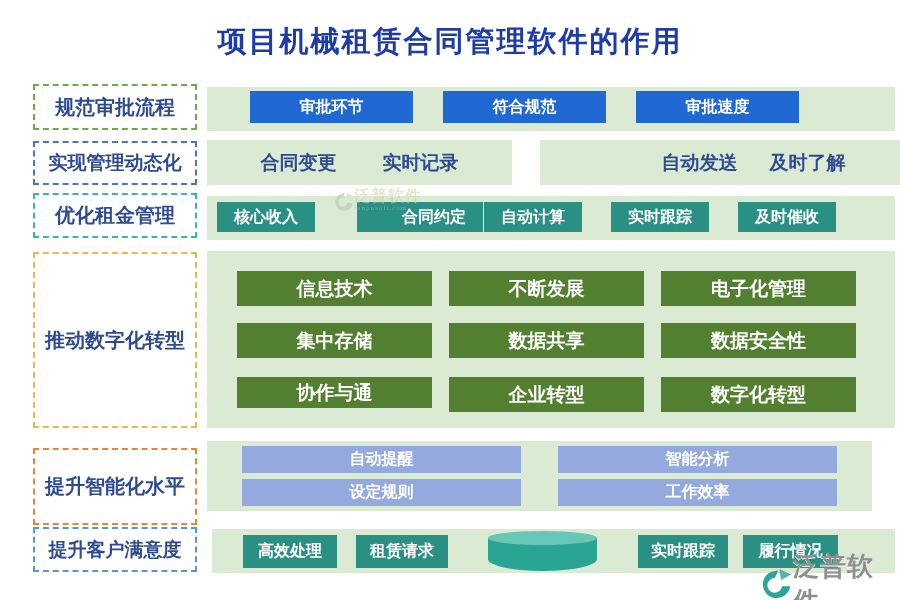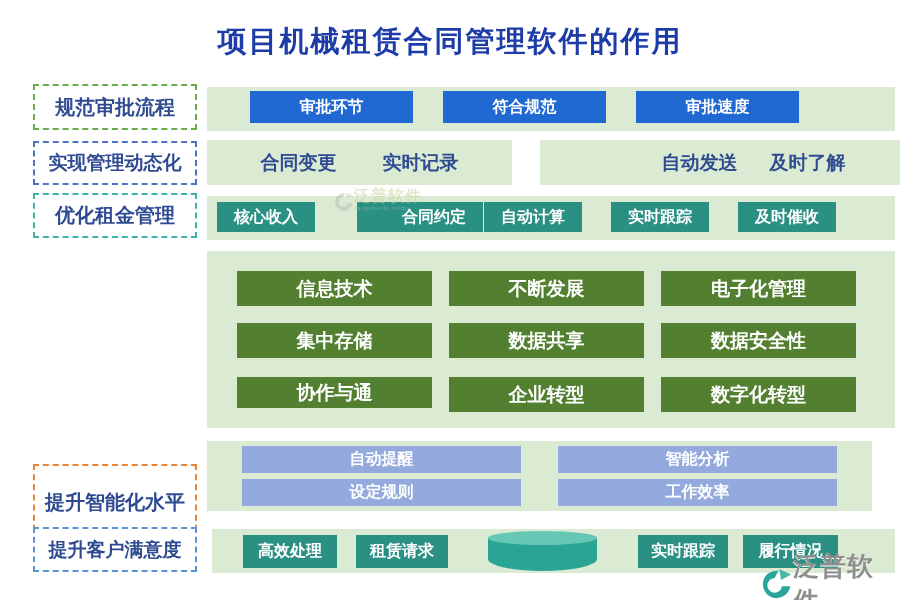--- a/index.html
+++ b/index.html
@@ -7,21 +7,21 @@
          font-family:"Liberation Serif","DejaVu Serif",serif;}
   .title{position:absolute;top:22px;left:0;right:0;text-align:center;
          font-size:29px;font-weight:bold;color:#1d3ca7;letter-spacing:2px;}
   .side{position:absolute;left:33px;width:164px;border:2px dashed #999;box-sizing:border-box;
         display:flex;align-items:center;justify-content:center;background:#fff;
         color:#2e4b91;font-weight:bold;font-size:20px;white-space:nowrap;}
   .side1{top:84px;height:46px;border-color:#6aab4a;}
   .side2{top:141px;height:44px;border-color:#4e73c4;font-size:19px;}
   .side3{top:193px;height:45px;border-color:#3db3ac;}
   .side4{top:252px;height:176px;border-color:#e9ba4a;}
-  .side5{top:464px;height:77px;border-color:#ea8435;justify-content:center;}
+  .side5{top:448px;height:77px;border-color:#ea8435;justify-content:center;}
   .side6{top:527px;height:45px;border-color:#5c92d6;font-size:19px;}
   .band{position:absolute;background:#dbebd3;}
   .band1{left:207px;top:87px;width:688px;height:44px;}
   .band2l{left:207px;top:140px;width:305px;height:45px;}
   .band2r{left:540px;top:140px;width:355px;height:45px;padding-left:36px;}
   .band3{left:207px;top:196px;width:688px;height:44px;}
   .band4{left:207px;top:251px;width:688px;height:177px;}
   .band5{left:207px;top:441px;width:665px;height:70px;}
   .band6{left:212px;top:529px;width:683px;height:44px;}
   .chip{position:absolute;display:flex;align-items:center;justify-content:center;
@@ -63,20 +63,23 @@
   <div class="title">项目机械租赁合同管理软件的作用</div>
 
   <div class="side side1">
     <span>规范审批流程</span>
   </div>
   <div class="side side2">
     <span>实现管理动态化</span>
   </div>
   <div class="side side3">
     <span>优化租金管理</span>
+  </div>
+  <div class="side side4">
+    <span>推动数字化转型</span>
   </div>
   <div class="side side5">
     <span>提升智能化水平</span>
   </div>
   <div class="side side6">
     <span>提升客户满意度</span>
   </div>
 
   <div class="band band1"></div>
   <div class="chip blue" style="left:250px;top:91px;width:163px;height:32px;">审批环节</div>

